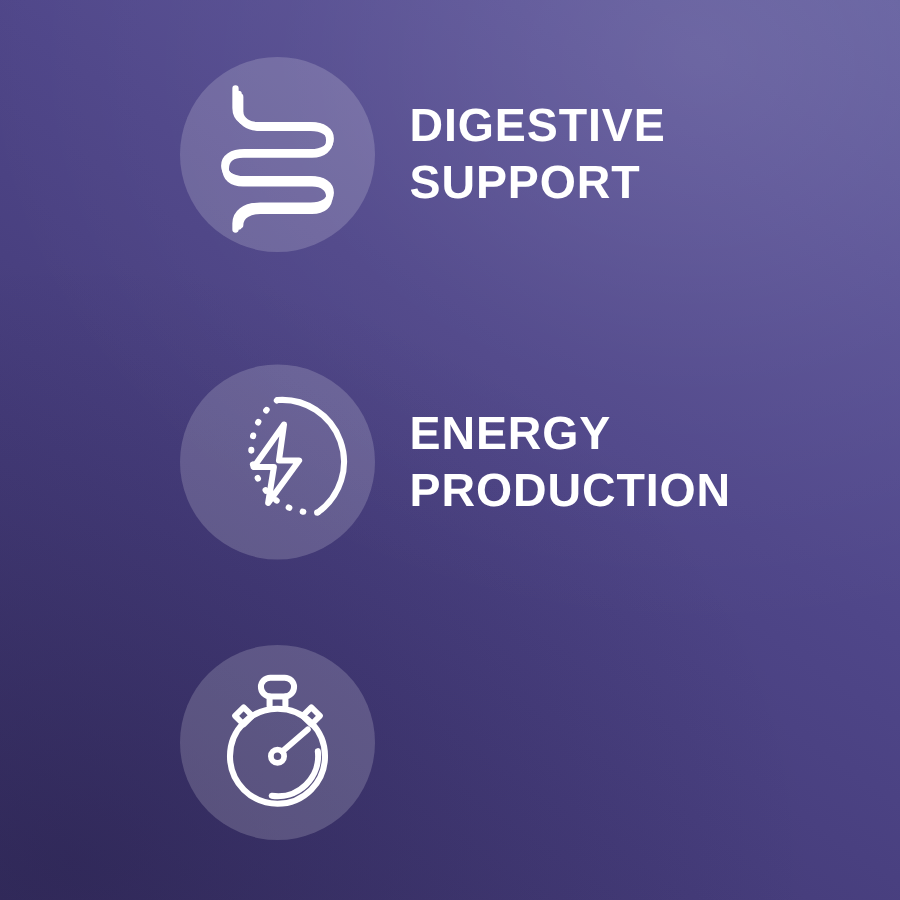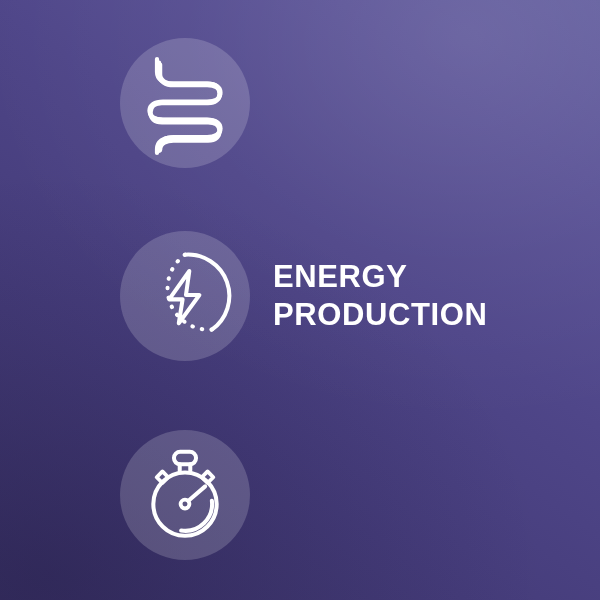--- a/index.html
+++ b/index.html
@@ -41,21 +41,21 @@
   }
   .row {
     position: absolute;
     left: 0;
     width: 100%;
     height: 160px;
     display: flex;
     align-items: center;
   }
   .row-1 { top: 23px; }
-  .row-2 { top: 216px; }
+  .row-2 { top: 228px; }
   .row-3 { top: 415px; }
 
   .icon-badge {
     position: relative;
     margin-left: 120px;
     width: 130px;
     height: 130px;
     border-radius: 50%;
     background: rgba(255,255,255,0.175);
     flex: 0 0 auto;
@@ -306,20 +306,22 @@
                    C33 21 34.4 21.8 36.3 21.8
                    L72 21.8
                    C85 21.8 93 28.5 93 39.5
                    C93 50.5 85 57.2 72 57.2
                    L28 57.2
                    C15 57.2 7 64 7 75.5
                    C7 87 15 93.8 28 93.8
                    L33 93.8 L33 100" stroke-opacity="0"></path>
         </svg>
       </div>
+      <div class="label">Digestive
+Support</div>
     </div>
 
     <div class="row row-2">
       <div class="icon-badge">
         <span>
           <svg viewBox="0 0 100 100" fill="none" stroke="#ffffff" stroke-linecap="round" stroke-linejoin="round">
 
             <path d="M50 7
                      A43 43 0 0 1 78 85" stroke-width="4.2"></path>
 

